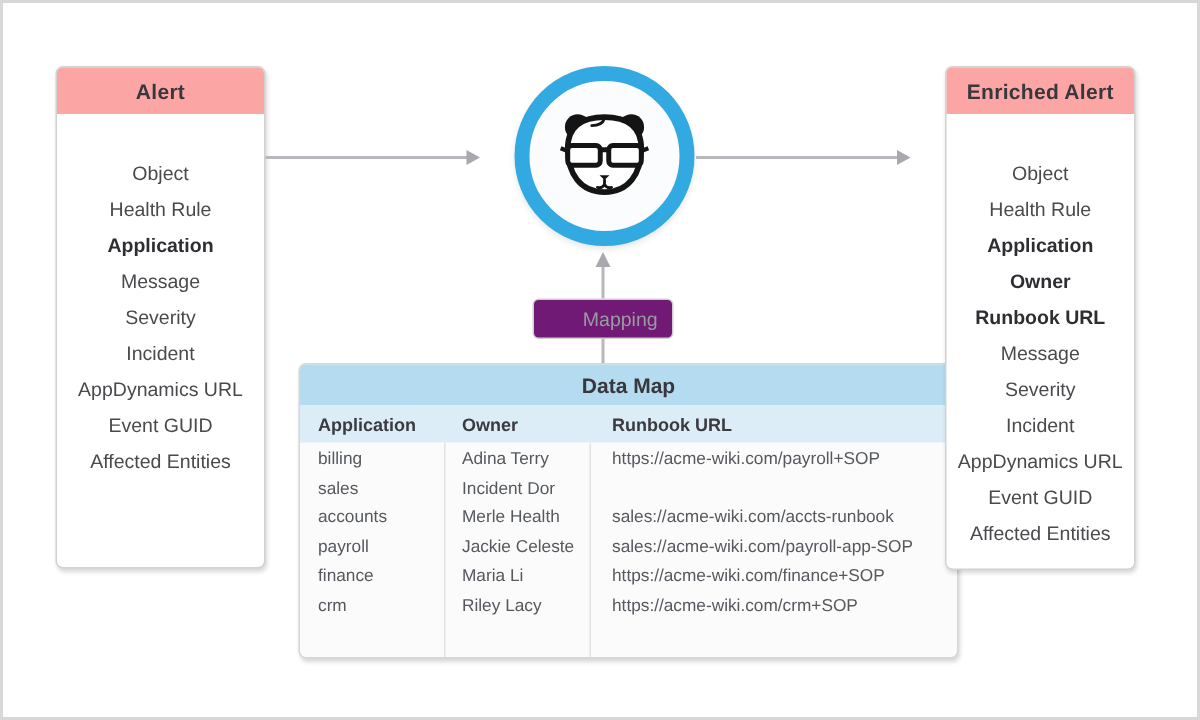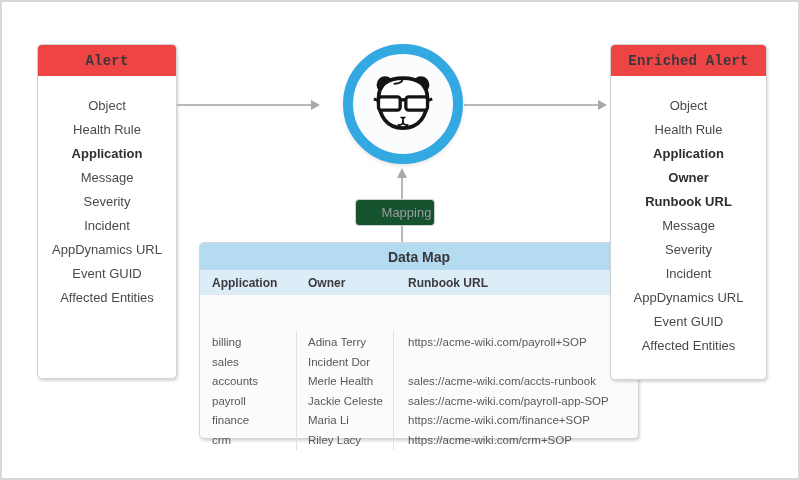--- a/index.html
+++ b/index.html
@@ -3,66 +3,66 @@
 <meta charset="utf-8">
 <style>
   * { margin:0; padding:0; box-sizing:border-box; }
   body { background:#ffffff; font-family:"Liberation Sans","DejaVu Sans",sans-serif; }
   .canvas { position:relative; width:800px; height:480px; background:#ffffff;
             border:2px solid #d8d8d8; overflow:hidden; }
 
   
   .card { position:absolute; background:#ffffff; border:1px solid #d2d2d2;
           border-radius:5px; box-shadow:1px 2px 3px rgba(0,0,0,0.16); }
-  .card-header { height:31px; background:#ef4444; border-radius:4px 4px 0 0;
+  .card-header { height:31px; background:#fca5a5; border-radius:4px 4px 0 0;
                  display:flex; align-items:center; justify-content:center;
-                 font-size:14px; font-weight:700; color:#38383c; letter-spacing:.2px;font-family:Liberation Mono, monospace; }
-  .card-fields { list-style:none; padding-top:18px; }
+                 font-size:14px; font-weight:700; color:#38383c; letter-spacing:.2px; }
+  .card-fields { list-style:none; padding-top:28px; }
   .card-fields li { height:24px; line-height:24px; text-align:center;
                     font-size:13px; color:#4a4a4e; }
   .card-fields li.bold { font-weight:700; color:#2e2e32; }
   #alert-card    { left:35px;  top:42px; width:140px; height:335px; }
-  #enriched-card { left:608px; top:42px; width:157px; height:336px; }
+  #enriched-card { left:628px; top:42px; width:127px; height:336px; }
 
   
   .panda-circle { position:absolute; left:341px; top:42px; width:120px; height:120px;
                   border-radius:50%; background:#fbfcfd; border:10px solid #32a9e1;
                   box-shadow:0 2px 4px rgba(0,0,0,0.10);
                   display:flex; align-items:center; justify-content:center; }
 
   
   .hline { position:absolute; height:2px; background:#b7b7bc; }
   .vline { position:absolute; width:2px;  background:#b7b7bc; }
   .head-right { position:absolute; width:0; height:0;
                 border-left:9px solid #a8a8ad;
                 border-top:5px solid transparent; border-bottom:5px solid transparent; }
   .head-up { position:absolute; width:0; height:0;
              border-bottom:10px solid #a8a8ad;
              border-left:5px solid transparent; border-right:5px solid transparent; }
 
   
-  .mapping-box { position:absolute; left:353px; top:197px; width:80px; height:27px;
-                 background:#14532d; border:1px solid #cfcfcf; border-radius:4px;
+  .mapping-box { position:absolute; left:353px; top:197px; width:94px; height:27px;
+                 background:#701a75; border:1px solid #cfcfcf; border-radius:4px;
                  display:flex; align-items:center; justify-content:center;
                  font-size:13px; color:#9a9ba0;padding-left:23px; }
 
   
   .data-map { position:absolute; left:197px; top:240px; width:440px; height:197px;
               background:#fbfbfb; border:1px solid #d6d6d6; border-radius:5px;
               box-shadow:1px 2px 3px rgba(0,0,0,0.16);
               display:flex; flex-direction:column; }
   .dm-title { height:27px; flex:0 0 27px; background:#b5dbf0; border-radius:4px 4px 0 0;
               display:flex; align-items:center; justify-content:center;
               font-size:14px; font-weight:700; color:#38383c; }
   .dm-colhead { height:25px; flex:0 0 25px; background:#dcedf7; display:flex;
                 align-items:center; font-size:12px; font-weight:700; color:#3a3a3f; }
   .dm-c1 { width:96px;  padding-left:12px; }
   .dm-c2 { width:97px;  padding-left:12px; }
   .dm-c3 { flex:1;      padding-left:15px; }
-  .dm-body { position:relative; flex:1; padding-top:2px; border-radius:0 0 4px 4px;margin-top:36px; }
+  .dm-body { position:relative; flex:1; padding-top:2px; border-radius:0 0 4px 4px; }
   .dm-divider { position:absolute; top:0; bottom:0; width:1px; background:#e2e2e2; }
   .dm-row { display:flex; height:19.5px; line-height:19.5px;
             font-size:11.5px; color:#55585d; white-space:nowrap; }
 </style>
 </head>
 <body>
 
 <div class="canvas">
 
   <div class="card" id="alert-card">

